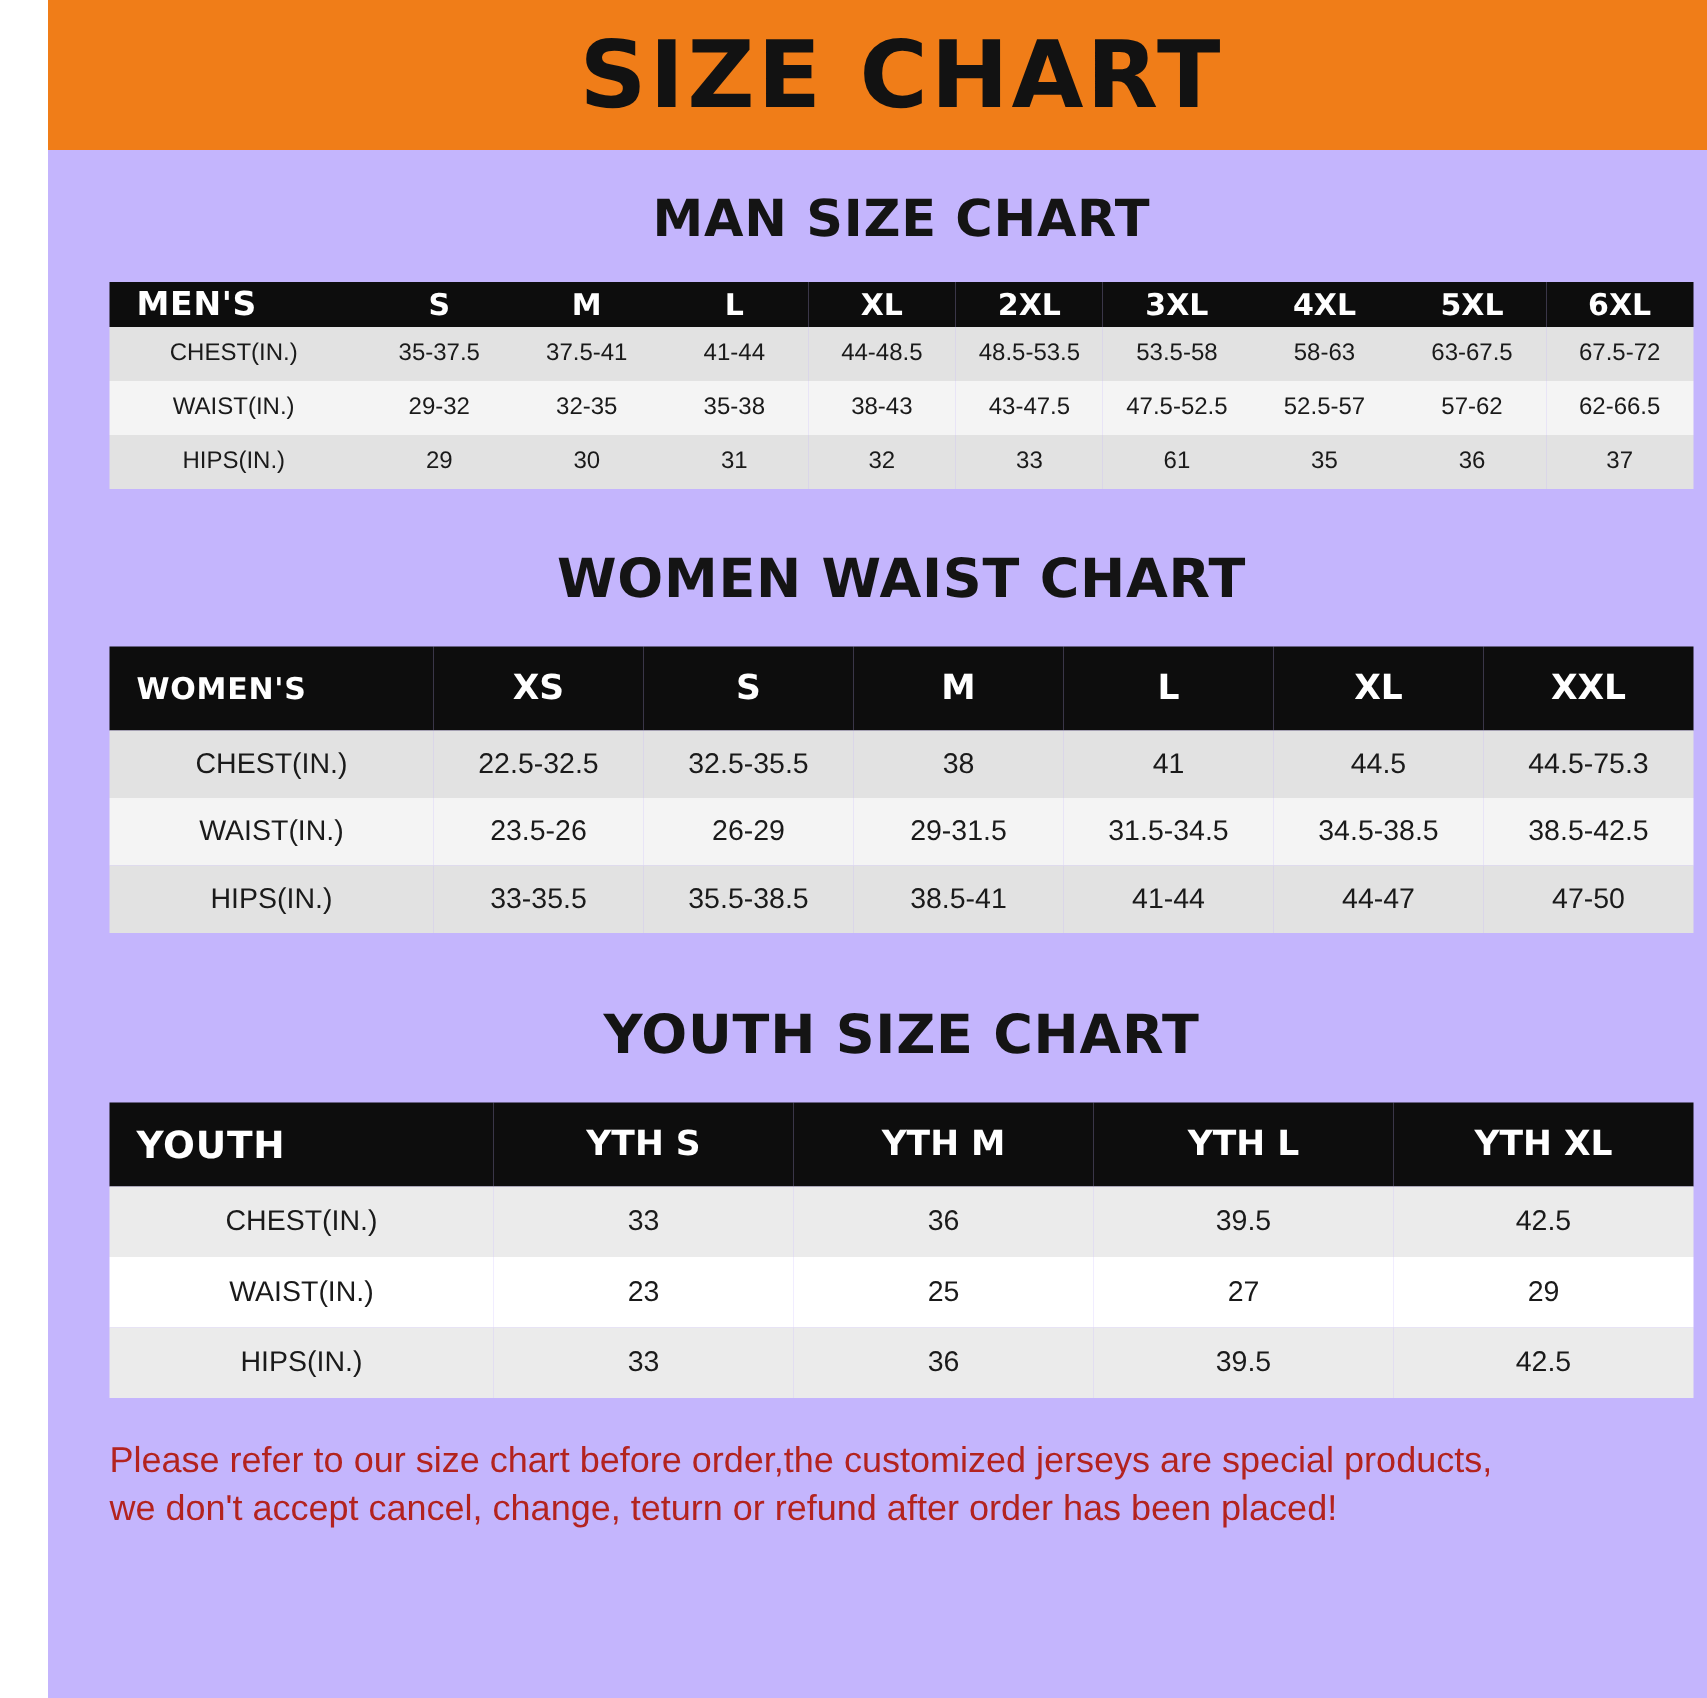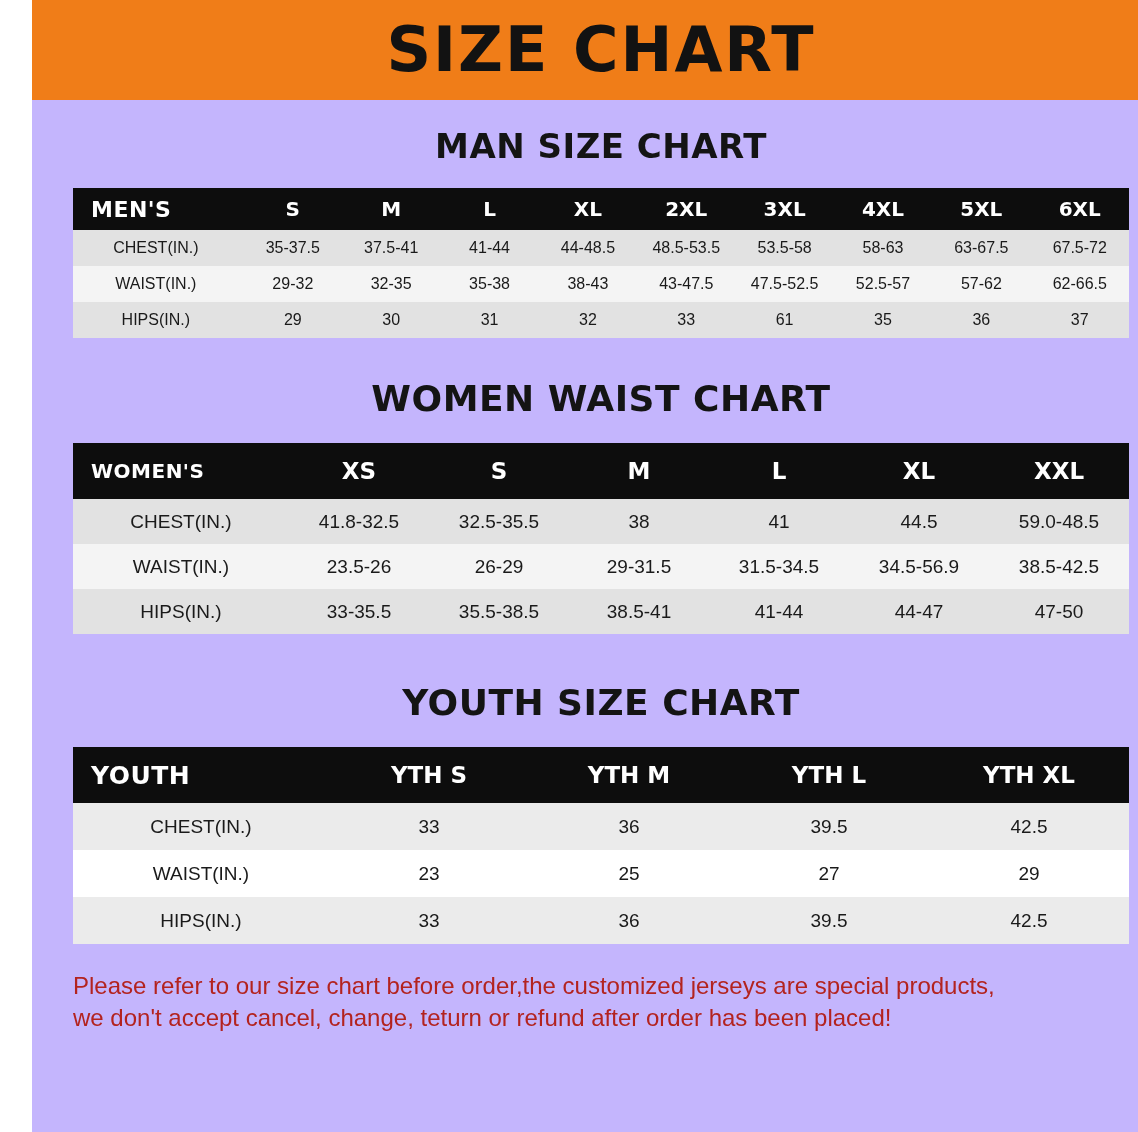--- a/index.html
+++ b/index.html
@@ -89,21 +89,21 @@
   }
   .tbl tbody tr:nth-child(even) td {
     background: #f4f4f4;
   }
   .rowlabel {
     font-family: "Liberation Sans", sans-serif;
   }
 
   
   #men-table { width: 1056px; }
-  #men-table thead th { height: 42px; font-size: 20px; }
+  #men-table thead th { height: 30px; font-size: 20px; }
   #men-table thead th.corner {
     text-align: left;
     padding-left: 18px;
     font-size: 22px;
     letter-spacing: 0.5px;
   }
   #men-table tbody td { height: 34px; font-size: 16px; }
   #men-table tbody td.rowlabel {
     text-align: center;
     font-size: 16px;
@@ -243,34 +243,34 @@
         <th>S</th>
         <th>M</th>
         <th>L</th>
         <th>XL</th>
         <th>XXL</th>
       </tr>
     </thead>
     <tbody>
       <tr>
         <td class="rowlabel">CHEST(IN.)</td>
-        <td>41.8-32.5</td>
+        <td>22.5-32.5</td>
         <td>32.5-35.5</td>
         <td>38</td>
         <td>41</td>
         <td>44.5</td>
-        <td>59.0-48.5</td>
+        <td>44.5-75.3</td>
       </tr>
       <tr>
         <td class="rowlabel">WAIST(IN.)</td>
         <td>23.5-26</td>
         <td>26-29</td>
         <td>29-31.5</td>
         <td>31.5-34.5</td>
-        <td>34.5-56.9</td>
+        <td>34.5-38.5</td>
         <td>38.5-42.5</td>
       </tr>
       <tr>
         <td class="rowlabel">HIPS(IN.)</td>
         <td>33-35.5</td>
         <td>35.5-38.5</td>
         <td>38.5-41</td>
         <td>41-44</td>
         <td>44-47</td>
         <td>47-50</td>

